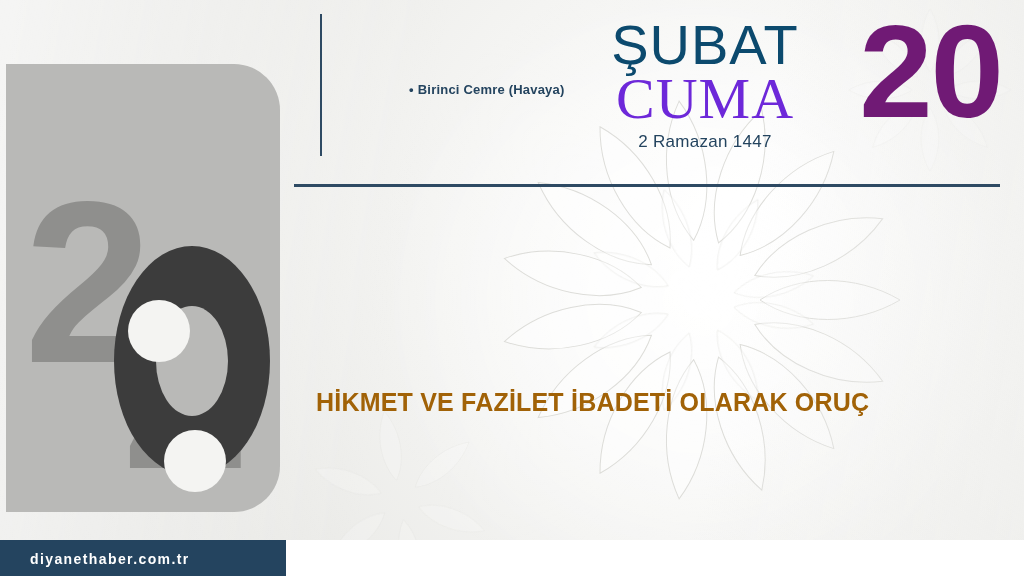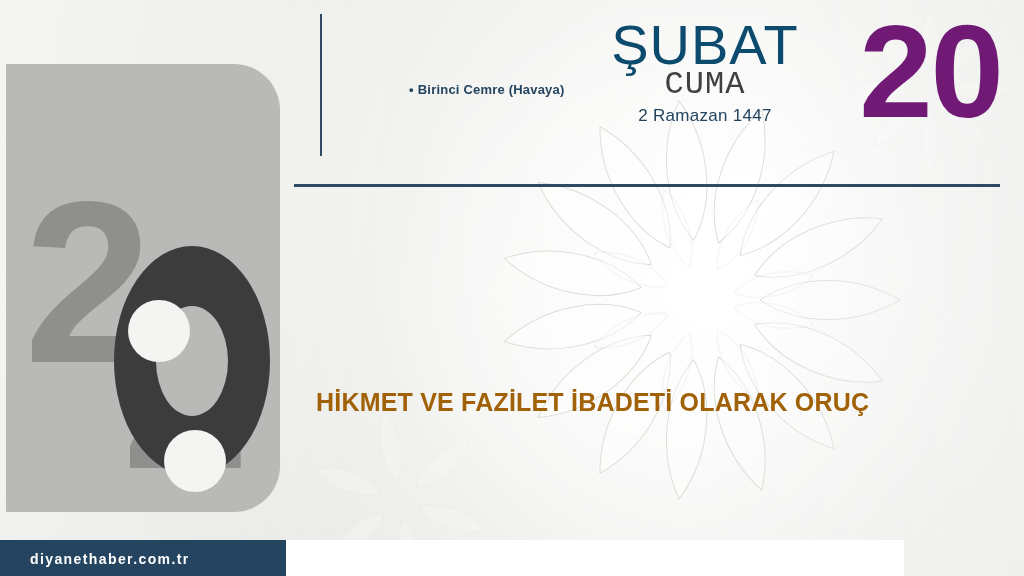--- a/index.html
+++ b/index.html
@@ -128,24 +128,24 @@
   }
   .month {
     font-family: "Liberation Sans", sans-serif;
     font-size: 56px;
     font-weight: 400;
     color: #0c4a6e;
     letter-spacing: 1px;
     line-height: 1.02;
   }
   .weekday {
-    font-family: Liberation Mono, monospace;
-    font-size: 32px;
+    font-family: Liberation Serif, serif;
+    font-size: 58px;
     font-weight: 400;
-    color: #404040;
+    color: #6d28d9;
     letter-spacing: 1px;
     line-height: 1.02;
     margin-top: -4px;
   }
   .hijri {
     margin-top: 4px;
     font-size: 17px;
     color: #24445f;
     letter-spacing: 0.3px;
   }
@@ -193,21 +193,21 @@
     font-weight: 700;
     color: #a16207;
     letter-spacing: 0.2px;
   }
 
   
   .footer {
     position: absolute;
     left: 0;
     bottom: 0;
-    width: 904px;
+    width: 1024px;
     height: 36px;
     background: #ffffff;
   }
   .footer-bar {
     position: absolute;
     left: 0;
     bottom: 0;
     width: 286px;
     height: 36px;
     background: #24445f;

